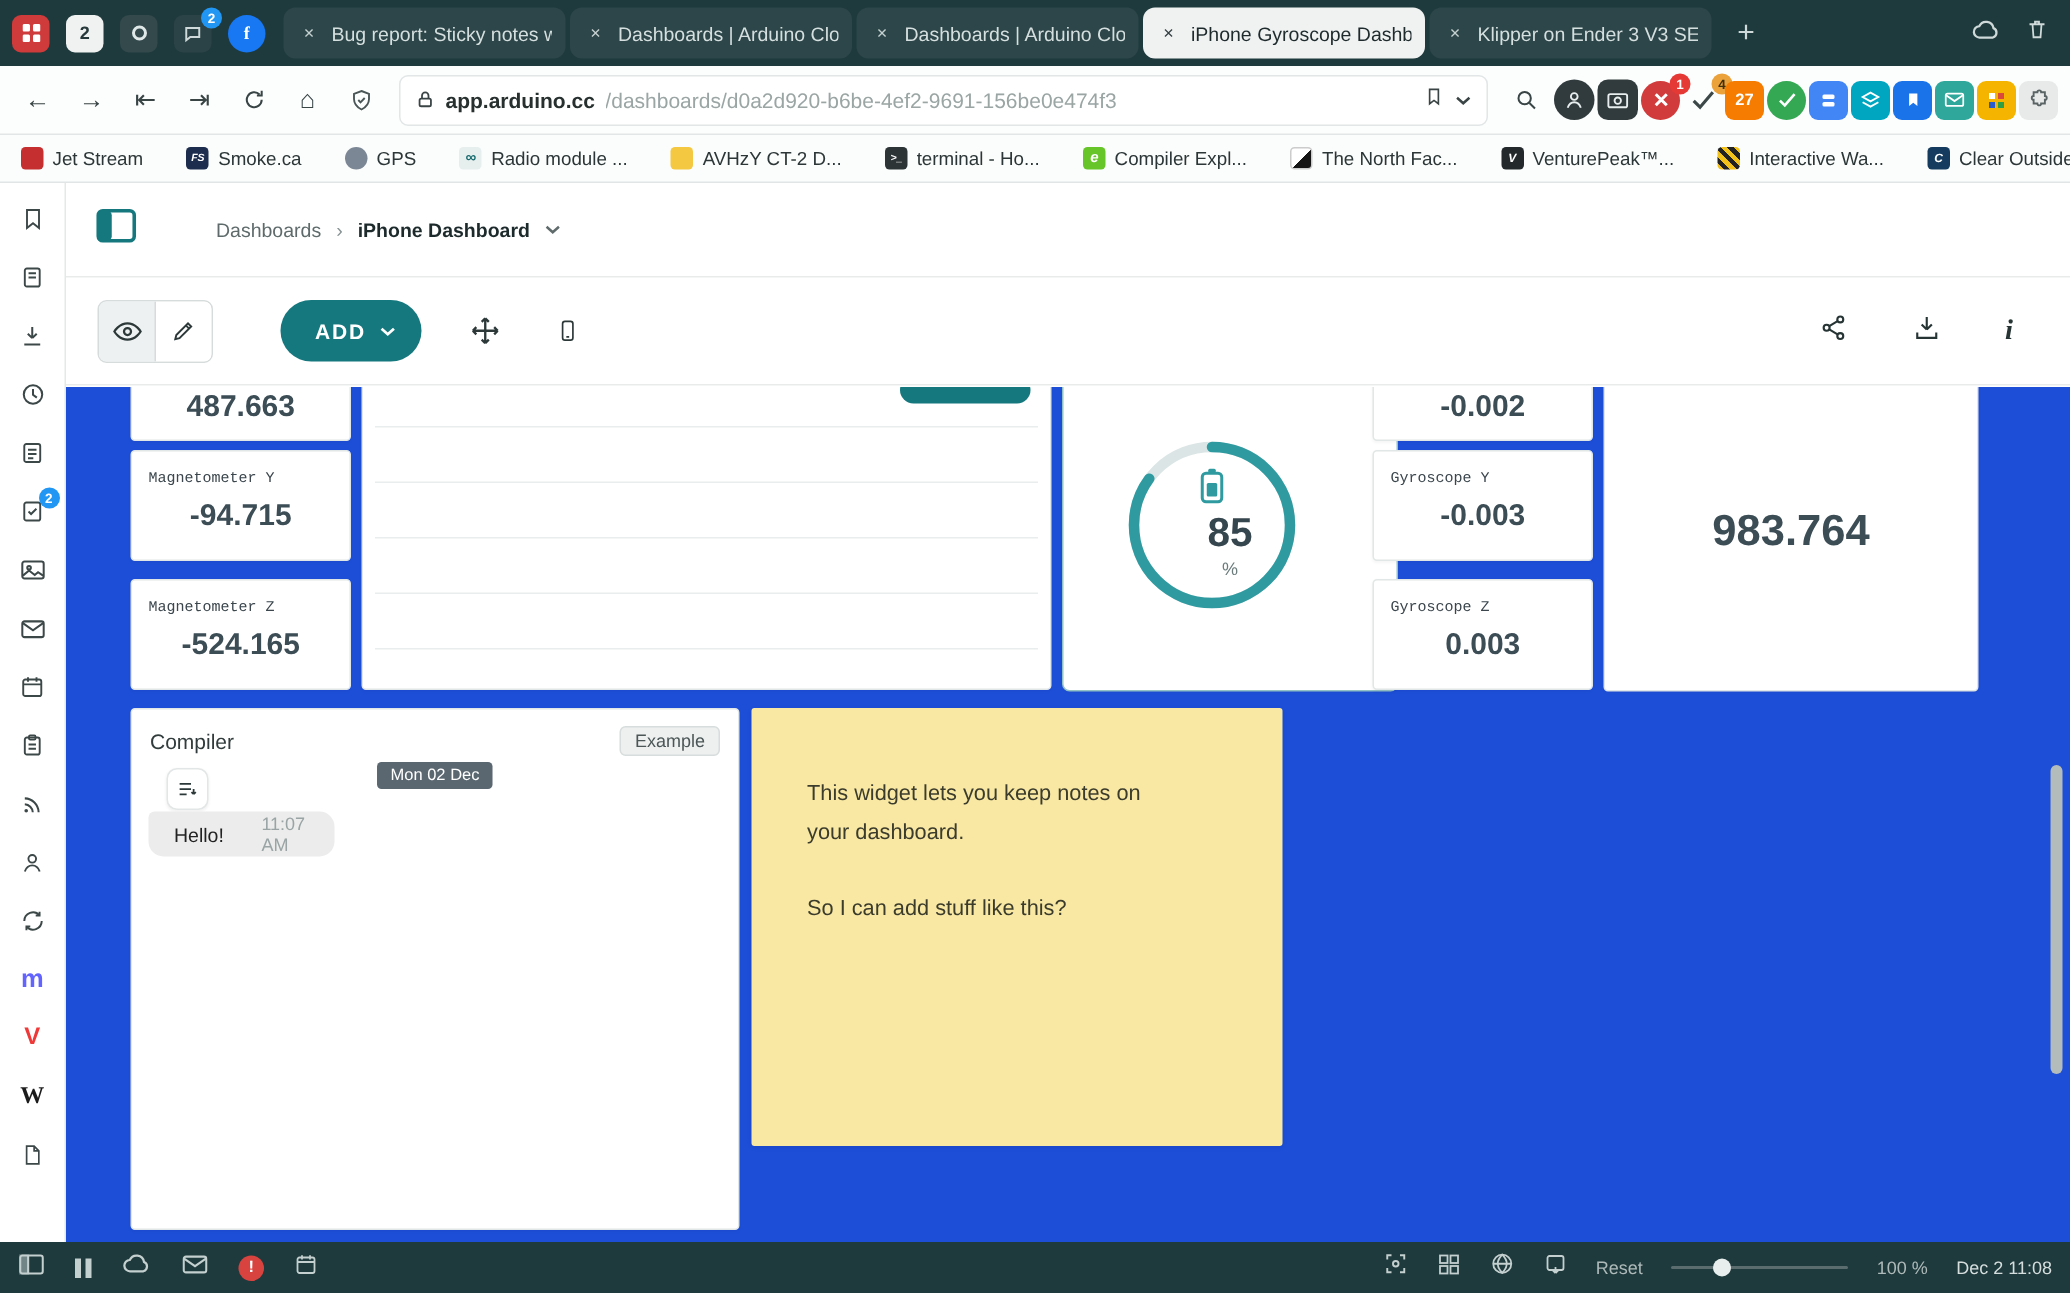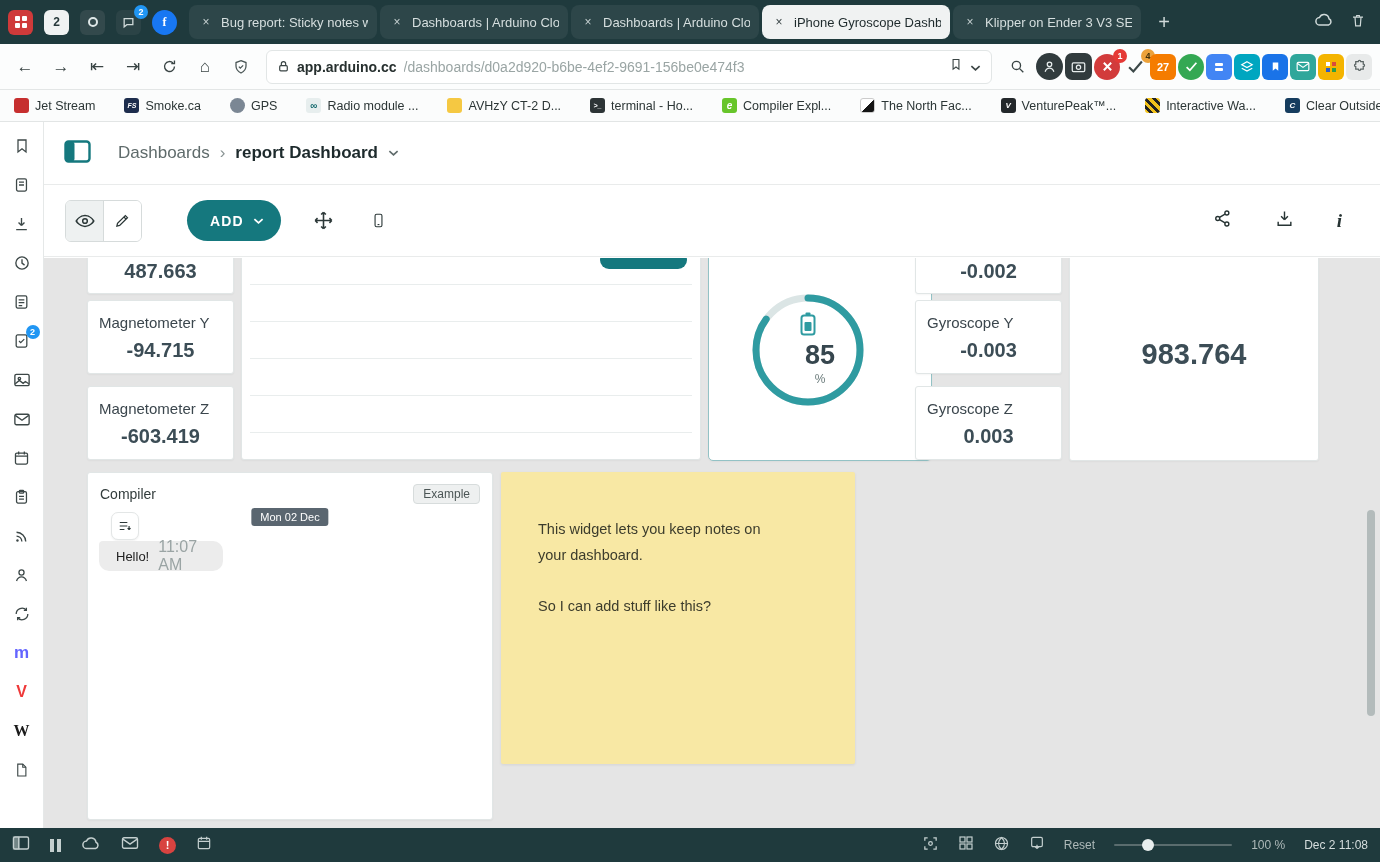--- a/index.html
+++ b/index.html
@@ -80,61 +80,61 @@
          border-right:1px solid #e5e8e8;display:flex;flex-direction:column;align-items:center;
          padding-top:13px;gap:17px;box-sizing:border-box;}
   .pit{width:22px;height:22px;display:flex;align-items:center;justify-content:center;position:relative;flex:0 0 auto;}
   .glyph-m{color:#6364ff;font-weight:700;font-size:17px;}
   .glyph-v{color:#ef3939;font-weight:700;font-size:16px;}
   .glyph-w{color:#1b1b1b;font-family:"Liberation Serif",serif;font-weight:700;font-size:16px;}
 
   
   .content{position:absolute;left:44px;top:122px;right:0;bottom:34px;background:#fff;}
   .dhead{height:63px;border-bottom:1px solid #e9ebeb;display:flex;align-items:center;padding-left:20px;box-sizing:border-box;}
-  .crumb{display:flex;align-items:center;gap:10px;margin-left:27px;font-size:17px;}
+  .crumb{display:flex;align-items:center;gap:10px;margin-left:53px;font-size:13px;}
   .crumb-root{color:#5f6b6b;}
   .crumb-sep{color:#8a9494;}
   .crumb-cur{color:#1d2a2c;font-weight:700;}
   .dtool{height:72px;border-bottom:1px solid #e9ebeb;display:flex;align-items:center;
          padding:0 18px 0 21px;box-sizing:border-box;}
   .viewedit{display:flex;height:40px;border:1px solid #d6dbdb;border-radius:6px;overflow:hidden;}
   .vecell{width:37px;display:flex;align-items:center;justify-content:center;background:#fff;}
   .vecell.first{background:#eef1f1;border-right:1px solid #d6dbdb;}
   .add-btn{margin-left:45px;height:41px;border-radius:21px;background:#15787e;color:#fff;
            font-weight:700;font-size:14px;letter-spacing:1.2px;display:flex;align-items:center;
            gap:9px;padding:0 17px 0 23px;border:none;}
   .toolicon{margin-left:31px;display:flex;align-items:center;justify-content:center;width:24px;height:24px;}
   .dtool-right{margin-left:auto;display:flex;align-items:center;gap:43px;padding-right:20px;}
   .info-i{font-family:"Liberation Serif",serif;font-style:italic;font-weight:700;font-size:19px;color:#273434;}
 
   
-  .canvas{position:absolute;left:0;right:0;top:136px;bottom:0;background:#e5e5e5;overflow:hidden;}
+  .canvas{position:absolute;left:0;right:0;top:136px;bottom:0;background:#1d4ed8;overflow:hidden;}
   .card{position:absolute;background:#fff;border:1px solid #e1e6e6;border-radius:3px;
         box-shadow:0 1px 2px rgba(0,0,0,.04);box-sizing:border-box;}
-  .wlabel{padding:13px 11px 0;font-size:15px;color:#3b464d;}
+  .wlabel{padding:13px 11px 0;font-size:10px;color:#3b464d;font-family:Liberation Mono, monospace;}
   .wvalue{text-align:center;margin-top:8px;font-size:20px;font-weight:700;color:#3c4d56;}
   .vbottom{position:absolute;left:0;right:0;bottom:10px;margin:0;}
   .gl{position:absolute;left:8px;right:8px;height:1px;background:#e9eded;}
   .chart-btn{position:absolute;right:13px;top:44px;width:87px;height:18px;border-radius:9px;background:#15787e;}
   .batt{border-color:#93c2c5;border-radius:5px;}
   .bval{position:absolute;top:92px;left:0;right:0;text-align:center;font-size:27px;font-weight:700;color:#36464e;}
   .bunit{position:absolute;top:124px;left:0;right:0;text-align:center;font-size:12px;color:#6b7b7b;}
   .bigval{display:flex;align-items:center;justify-content:center;font-size:29px;font-weight:700;color:#3c4d56;}
   .mhead{display:flex;justify-content:space-between;align-items:center;padding:11px 12px 0;}
   .mtitle{font-size:14px;color:#323c3c;}
   .chip-example{font-size:12px;color:#4c5656;background:#eef0f0;border:1px solid #d7dcdc;border-radius:4px;padding:2px 9px;}
   .datechip{position:absolute;top:35px;left:50%;transform:translateX(-50%);background:#5a6670;color:#fff;
             font-size:11px;padding:3px 9px;border-radius:3px;text-align:center;}
   .mavatar{position:absolute;left:23px;top:39px;width:26px;height:26px;background:#fff;
            border:1px solid #e3e6e6;border-radius:7px;display:flex;align-items:center;justify-content:center;
            box-shadow:0 1px 2px rgba(0,0,0,.06);}
   .bubble{position:absolute;left:11px;top:68px;width:124px;height:30px;background:#ececec;
           border-radius:4px 10px 10px 10px;display:flex;align-items:center;gap:9px;padding:0 17px;box-sizing:border-box;}
   .msg{font-size:13px;color:#222;}
-  .mtime{font-size:16px;color:#9aa4a4;}
+  .mtime{font-size:12px;color:#9aa4a4;margin-left:16px;}
   .note{position:absolute;background:#f8e8a4;border-radius:2px;padding:27px 37px;box-sizing:border-box;
         box-shadow:0 1px 3px rgba(0,0,0,.08);}
   .ntitle{font-size:20px;font-weight:700;color:#4a4430;}
   .nbody{font-size:14.5px;color:#3c3c2c;line-height:26px;margin:17px 0 0;width:252px;}
   .nb2{margin-top:25px;}
   .scrollthumb{position:absolute;right:5px;top:510px;width:8px;height:206px;background:#b3bbbb;border-radius:4px;z-index:60;}
 
   
   .statusbar{position:absolute;left:0;right:0;bottom:0;height:34px;background:#1f3a3d;display:flex;
              align-items:center;padding:0 12px;box-sizing:border-box;color:#c4cfcf;}
@@ -483,21 +483,21 @@
     <div class="dhead">
       <span>
         <svg width="27" height="23" viewBox="0 0 27 23">
             <rect x="1.5" y="1.5" width="24" height="20" rx="3" fill="none" stroke="#15787e" stroke-width="2.4"></rect>
             <rect x="1.5" y="1.5" width="9" height="20" rx="3" fill="#15787e"></rect>
           </svg>
       </span>
       <span class="crumb">
         <span class="crumb-root">Dashboards</span>
         <span class="crumb-sep">›</span>
-        <span class="crumb-cur">report Dashboard</span>
+        <span class="crumb-cur">iPhone Dashboard</span>
         <svg width="11" height="8" viewBox="0 0 12 8" fill="none" stroke="#5f6b6b" stroke-width="1.8">
             <path d="M1.5 2l4.5 4 4.5-4"></path>
           </svg>
       </span>
     </div>
 
     <div class="dtool">
       <div class="viewedit">
         <span class="vecell first">
           <svg width="20" height="16" viewBox="0 0 24 18" fill="none" stroke="#2c3838" stroke-width="1.8">
@@ -552,21 +552,21 @@
 
       <div class="card" style="left:43px;top:-56px;width:147px;height:92px">
         <div class="wvalue vbottom">487.663</div>
       </div>
       <div class="card" style="left:43px;top:42px;width:147px;height:74px">
         <div class="wlabel">Magnetometer Y</div>
         <div class="wvalue">-94.715</div>
       </div>
       <div class="card" style="left:43px;top:128px;width:147px;height:74px">
         <div class="wlabel">Magnetometer Z</div>
-        <div class="wvalue">-603.419</div>
+        <div class="wvalue">-524.165</div>
       </div>
 
       <div class="card" style="left:197px;top:-52px;width:460px;height:254px">
         <div class="gl" style="top:77px"></div>
         <div class="gl" style="top:114px"></div>
         <div class="gl" style="top:151px"></div>
         <div class="gl" style="top:188px"></div>
         <div class="gl" style="top:225px"></div>
         <div class="chart-btn"></div>
       </div>

